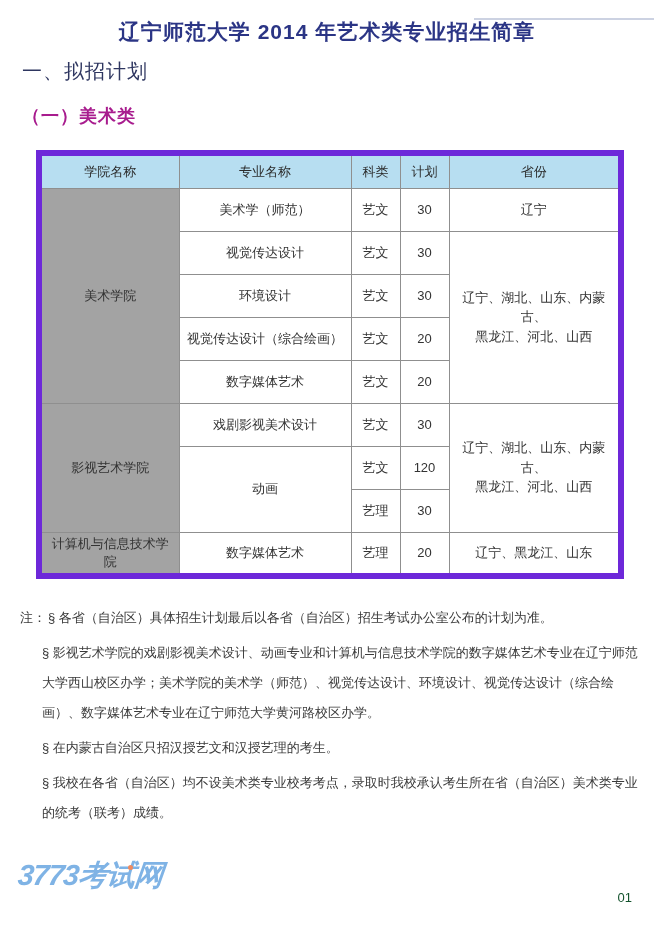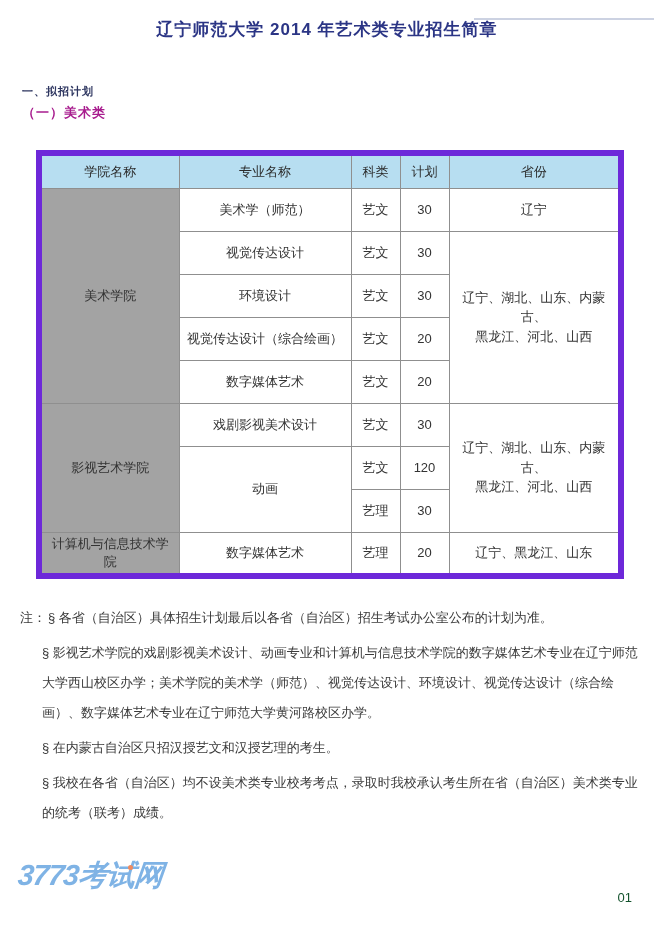--- a/index.html
+++ b/index.html
@@ -11,47 +11,47 @@
     height: 926px;
     background: #ffffff;
     overflow: hidden;
   }
   .doc-title {
     position: absolute;
     top: 18px;
     left: 0;
     width: 654px;
     text-align: center;
-    font-size: 17px;
+    font-size: 21px;
     font-weight: bold;
     color: #2b3585;
     letter-spacing: 1px;
   }
   .title-rule {
     position: absolute;
     top: 18px;
     left: 474px;
     width: 180px;
     height: 2px;
     background: #ccd2e2;
   }
   .sec-1 {
     position: absolute;
-    top: 84px;
+    top: 58px;
     left: 22px;
-    font-size: 11px;
-    font-weight: bold;
+    font-size: 20px;
+    font-weight: normal;
     color: #2e3660;
     letter-spacing: 1px;
   }
   .sec-1-1 {
     position: absolute;
     top: 104px;
     left: 22px;
-    font-size: 13px;
+    font-size: 18px;
     font-weight: bold;
     color: #a81c8e;
     letter-spacing: 1px;
   }
   table.plan {
     position: absolute;
     top: 150px;
     left: 36px;
     border-collapse: collapse;
     table-layout: fixed;

